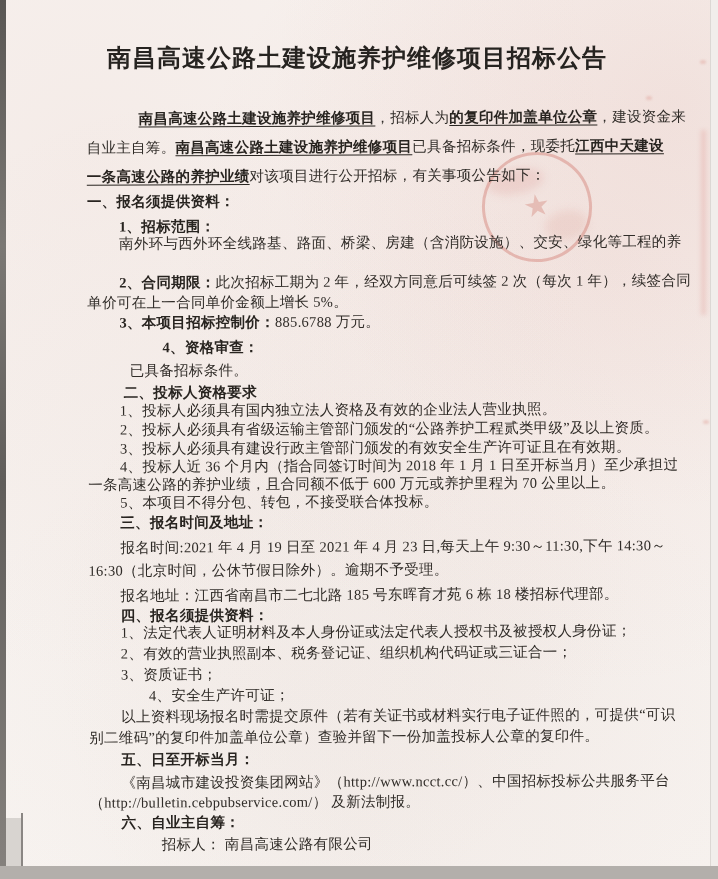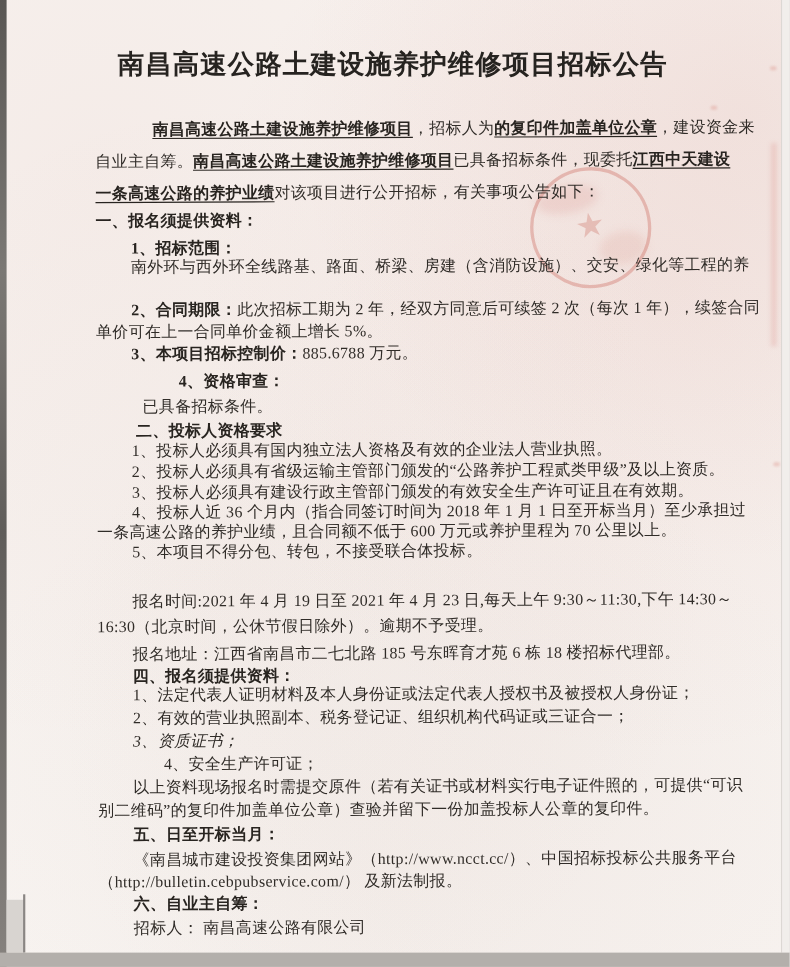--- a/index.html
+++ b/index.html
@@ -107,35 +107,36 @@
       <div class="line ind" style="top: 311px;"><span class="bd">3、本项目招标控制价：</span><span>885.6788 万元。</span></div>
       <div class="line ind" style="top: 336px; margin-left: 43px;"><span class="bd">4、资格审查：</span></div>
       <div class="line ind2" style="top: 359px;"><span>已具备招标条件。</span></div>
       <div class="line flush" style="top: 381px; margin-left: 36px;"><span class="bd">二、投标人资格要求</span></div>
       <div class="line ind" style="top: 399px;"><span>1、投标人必须具有国内独立法人资格及有效的企业法人营业执照。</span></div>
       <div class="line ind" style="top: 418px;"><span>2、投标人必须具有省级运输主管部门颁发的“公路养护工程贰类甲级”及以上资质。</span></div>
       <div class="line ind" style="top: 437px;"><span>3、投标人必须具有建设行政主管部门颁发的有效安全生产许可证且在有效期。</span></div>
       <div class="line ind" style="top: 455px;"><span>4、投标人近 36 个月内（指合同签订时间为 2018 年 1 月 1 日至开标当月）至少承担过</span></div>
       <div class="line flush" style="top: 473px;"><span>一条高速公路的养护业绩，且合同额不低于 600 万元或养护里程为 70 公里以上。</span></div>
       <div class="line ind" style="top: 491px;"><span>5、本项目不得分包、转包，不接受联合体投标。</span></div>
+      <div class="line ind" style="top: 511px;"><span class="bd">三、报名时间及地址：</span></div>
       <div class="line ind" style="top: 536px;"><span>报名时间:2021 年 4 月 19 日至 2021 年 4 月 23 日,每天上午 9:30～11:30,下午 14:30～</span></div>
       <div class="line flush" style="top: 559px;"><span>16:30（北京时间，公休节假日除外）。逾期不予受理。</span></div>
       <div class="line ind" style="top: 584px;"><span>报名地址：江西省南昌市二七北路 185 号东晖育才苑 6 栋 18 楼招标代理部。</span></div>
       <div class="line ind" style="top: 604px;"><span class="bd">四、报名须提供资料：</span></div>
       <div class="line ind" style="top: 621px;"><span>1、法定代表人证明材料及本人身份证或法定代表人授权书及被授权人身份证；</span></div>
       <div class="line ind" style="top: 642px;"><span>2、有效的营业执照副本、税务登记证、组织机构代码证或三证合一；</span></div>
-      <div class="line ind" style="top: 663px; font-style: italic;"><span>3、资质证书；</span></div>
+      <div class="line ind" style="top: 663px;"><span>3、资质证书；</span></div>
       <div class="line ind" style="top: 684px; margin-left: 28px;"><span>4、安全生产许可证；</span></div>
       <div class="line ind" style="top: 705px;"><span>以上资料现场报名时需提交原件（若有关证书或材料实行电子证件照的，可提供“可识</span></div>
       <div class="line flush" style="top: 726px;"><span>别二维码”的复印件加盖单位公章）查验并留下一份加盖投标人公章的复印件。</span></div>
       <div class="line ind" style="top: 748px;"><span class="bd">五、日至开标当月：</span></div>
       <div class="line ind" style="top: 771px;"><span>《南昌城市建设投资集团网站》（http://www.ncct.cc/）、中国招标投标公共服务平台</span></div>
       <div class="line flush" style="top: 791px;"><span>（http://bulletin.cebpubservice.com/） 及新法制报。</span></div>
       <div class="line ind" style="top: 811px;"><span class="bd">六、自业主自筹：</span></div>
-      <div class="line ind" style="top: 833px;"><span>招标人：  南昌高速公路有限公司</span></div>
+      <div class="line ind" style="top: 833px; margin-left: 40px;"><span>招标人：  南昌高速公路有限公司</span></div>
     </div>
 
   <div class="seal">
     <span class="star">★</span>
   </div>
 
   <div class="red-streak"></div>
   <div class="red-dot" style="left:646px;top:96px;"></div>
   <div class="red-dot" style="left:700px;top:60px;"></div>
   <div class="red-dot" style="left:703px;top:420px;"></div>

